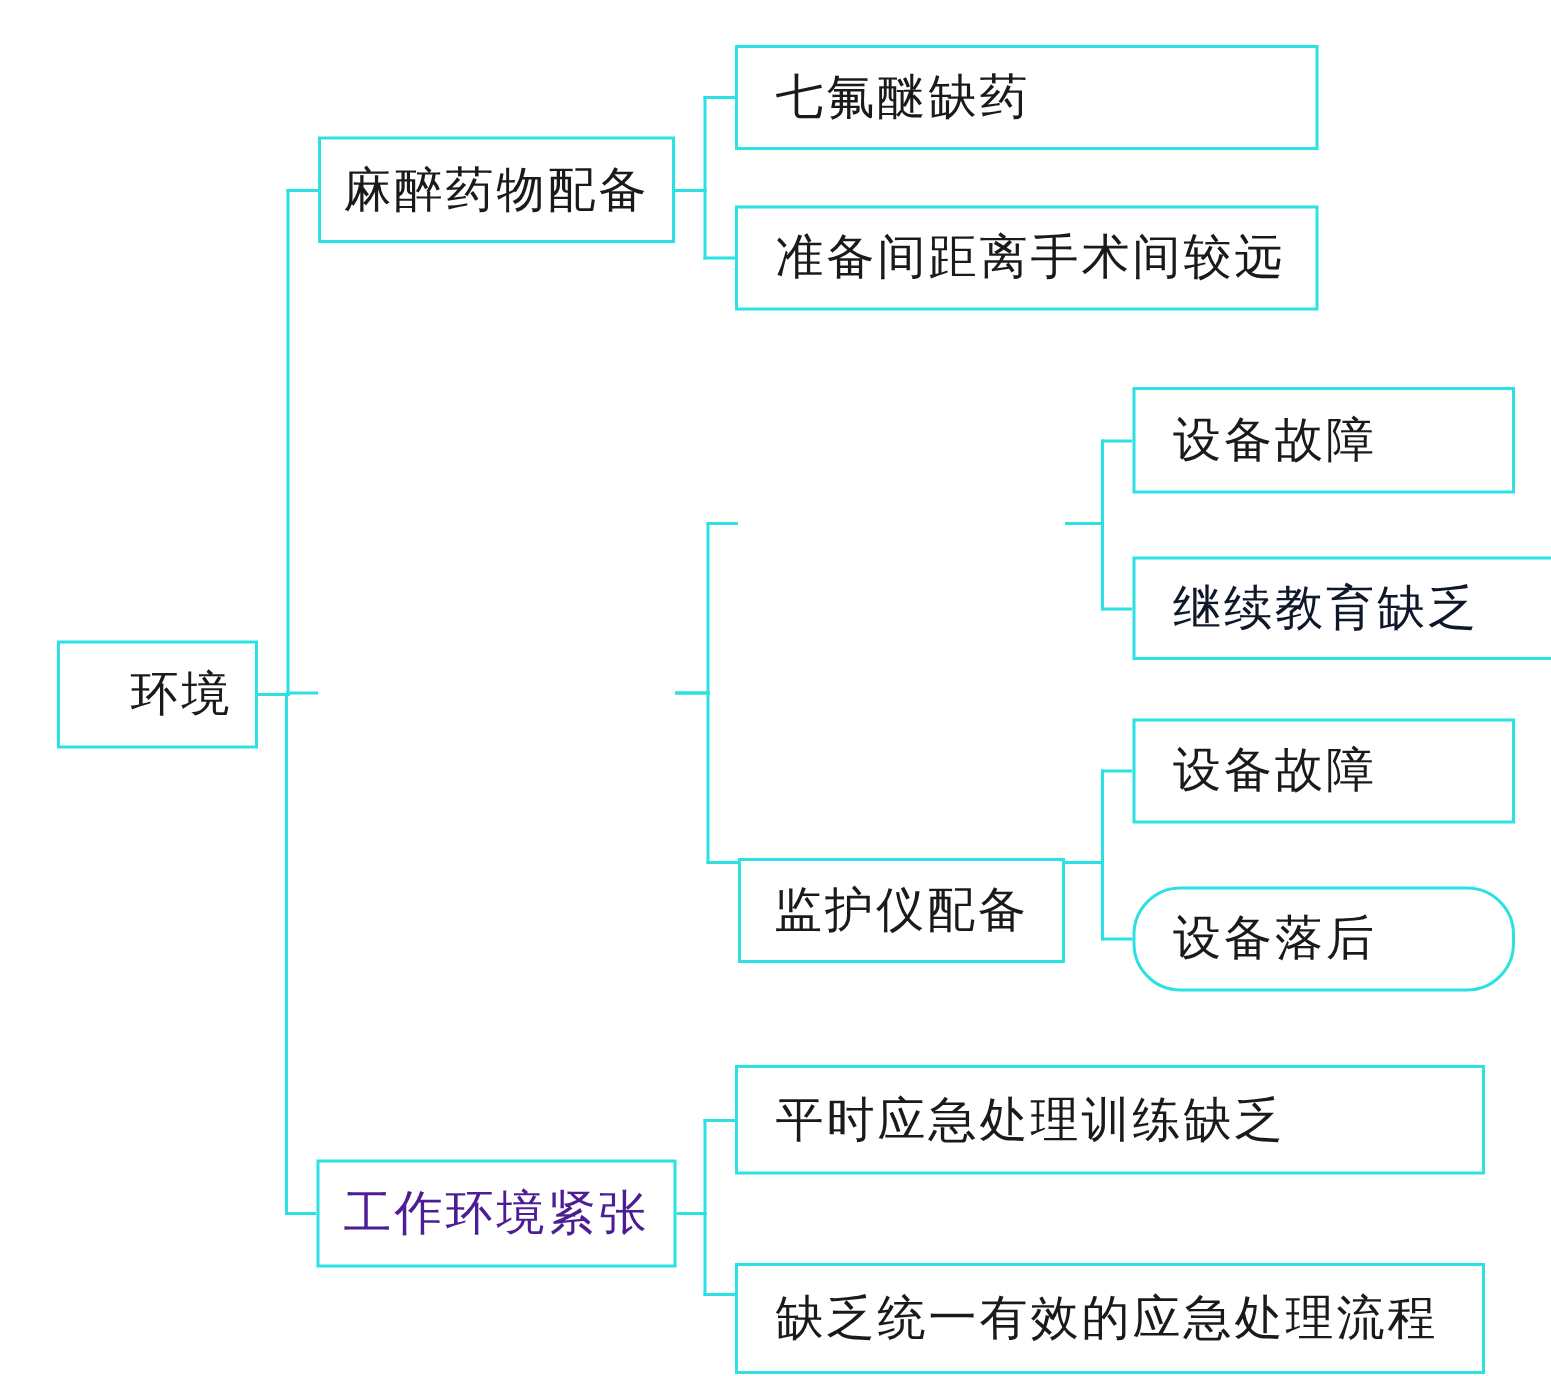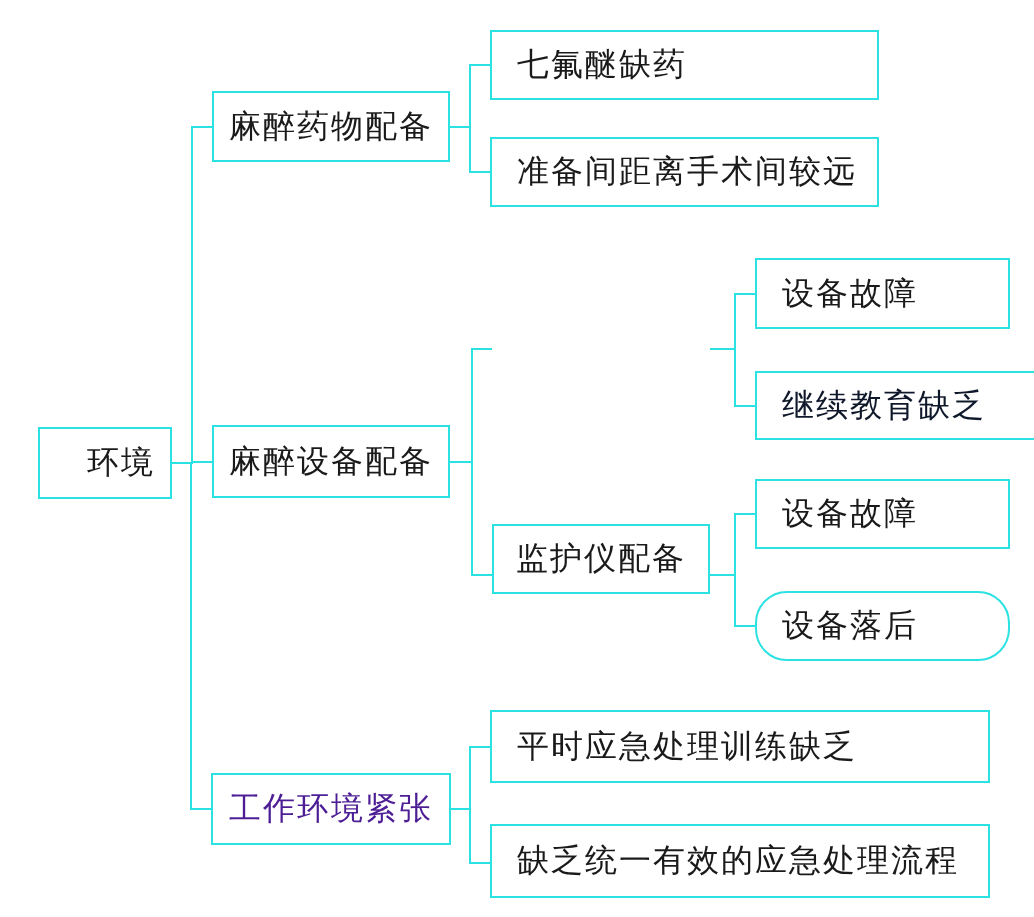--- a/index.html
+++ b/index.html
@@ -35,31 +35,30 @@
     background: #2be1e1;
     z-index: 1;
   }
 </style>
 </head>
 <body>
 
 <div class="canvas" style="background: rgb(255, 255, 255);">
     <div class="node center" style="left: 38px; top: 427px; width: 134px; height: 72px; border-color: rgb(43, 225, 225); color: rgb(26, 26, 26); padding-left: 32px;">环境</div>
     <div class="node center" style="left: 212px; top: 91px; width: 238px; height: 71px; border-color: rgb(43, 225, 225); color: rgb(26, 26, 26);">麻醉药物配备</div>
-    <div class="node center" style="left: 212px; top: 425px; width: 238px; height: 73px; border-color: rgb(43, 225, 225); color: rgb(26, 26, 26);">麻醉设备配备</div>
     <div class="node center" style="left: 211px; top: 773px; width: 240px; height: 72px; border-color: rgb(43, 225, 225); color: #4c1d95;">工作环境紧张</div>
     <div class="node left" style="left: 490px; top: 30px; width: 389px; height: 70px; border-color: rgb(43, 225, 225); color: rgb(26, 26, 26);">七氟醚缺药</div>
     <div class="node left" style="left: 490px; top: 137px; width: 389px; height: 70px; border-color: rgb(43, 225, 225); color: rgb(26, 26, 26);">准备间距离手术间较远</div>
-    <div class="node center" style="left: 492px; top: 524px; width: 218px; height: 70px; border-color: rgb(43, 225, 225); color: rgb(26, 26, 26);">监护仪配备</div>
+    <div class="node center" style="left: 492px; top: 572px; width: 218px; height: 70px; border-color: rgb(43, 225, 225); color: rgb(26, 26, 26);">监护仪配备</div>
     <div class="node left" style="left: 755px; top: 258px; width: 255px; height: 71px; border-color: rgb(43, 225, 225); color: rgb(26, 26, 26);">设备故障</div>
     <div class="node left" style="left: 755px; top: 371px; width: 286px; height: 69px; border-color: rgb(43, 225, 225); color: #0f172a;">继续教育缺乏</div>
     <div class="node left" style="left: 755px; top: 479px; width: 255px; height: 70px; border-color: rgb(43, 225, 225); color: rgb(26, 26, 26);">设备故障</div>
     <div class="node left" style="left: 755px; top: 591px; width: 255px; height: 70px; border-color: rgb(43, 225, 225); color: rgb(26, 26, 26); border-radius: 32px;">设备落后</div>
     <div class="node left" style="left: 490px; top: 710px; width: 500px; height: 73px; border-color: rgb(43, 225, 225); color: rgb(26, 26, 26);">平时应急处理训练缺乏</div>
-    <div class="node left" style="left: 490px; top: 824px; width: 500px; height: 74px; border-color: rgb(43, 225, 225); color: rgb(26, 26, 26);">缺乏统一有效的应急处理流程</div>
+    <div class="node left" style="left: 490px; top: 842px; width: 500px; height: 74px; border-color: rgb(43, 225, 225); color: rgb(26, 26, 26);">缺乏统一有效的应急处理流程</div>
     <div class="edge-seg" style="left: 172px; top: 462px; width: 21px; height: 2px; background: rgb(43, 225, 225);"></div>
     <div class="edge-seg" style="left: 191px; top: 126px; width: 2px; height: 338px; background: rgb(43, 225, 225);"></div>
     <div class="edge-seg" style="left: 191px; top: 126px; width: 21px; height: 2px; background: rgb(43, 225, 225);"></div>
     <div class="edge-seg" style="left: 172px; top: 462px; width: 21px; height: 2px; background: rgb(43, 225, 225);"></div>
     <div class="edge-seg" style="left: 191px; top: 461px; width: 2px; height: 3px; background: rgb(43, 225, 225);"></div>
     <div class="edge-seg" style="left: 191px; top: 461px; width: 21px; height: 2px; background: rgb(43, 225, 225);"></div>
     <div class="edge-seg" style="left: 172px; top: 462px; width: 20px; height: 2px; background: rgb(43, 225, 225);"></div>
     <div class="edge-seg" style="left: 190px; top: 462px; width: 2px; height: 348px; background: rgb(43, 225, 225);"></div>
     <div class="edge-seg" style="left: 190px; top: 808px; width: 21px; height: 2px; background: rgb(43, 225, 225);"></div>
     <div class="edge-seg" style="left: 450px; top: 126px; width: 21px; height: 2px; background: rgb(43, 225, 225);"></div>

